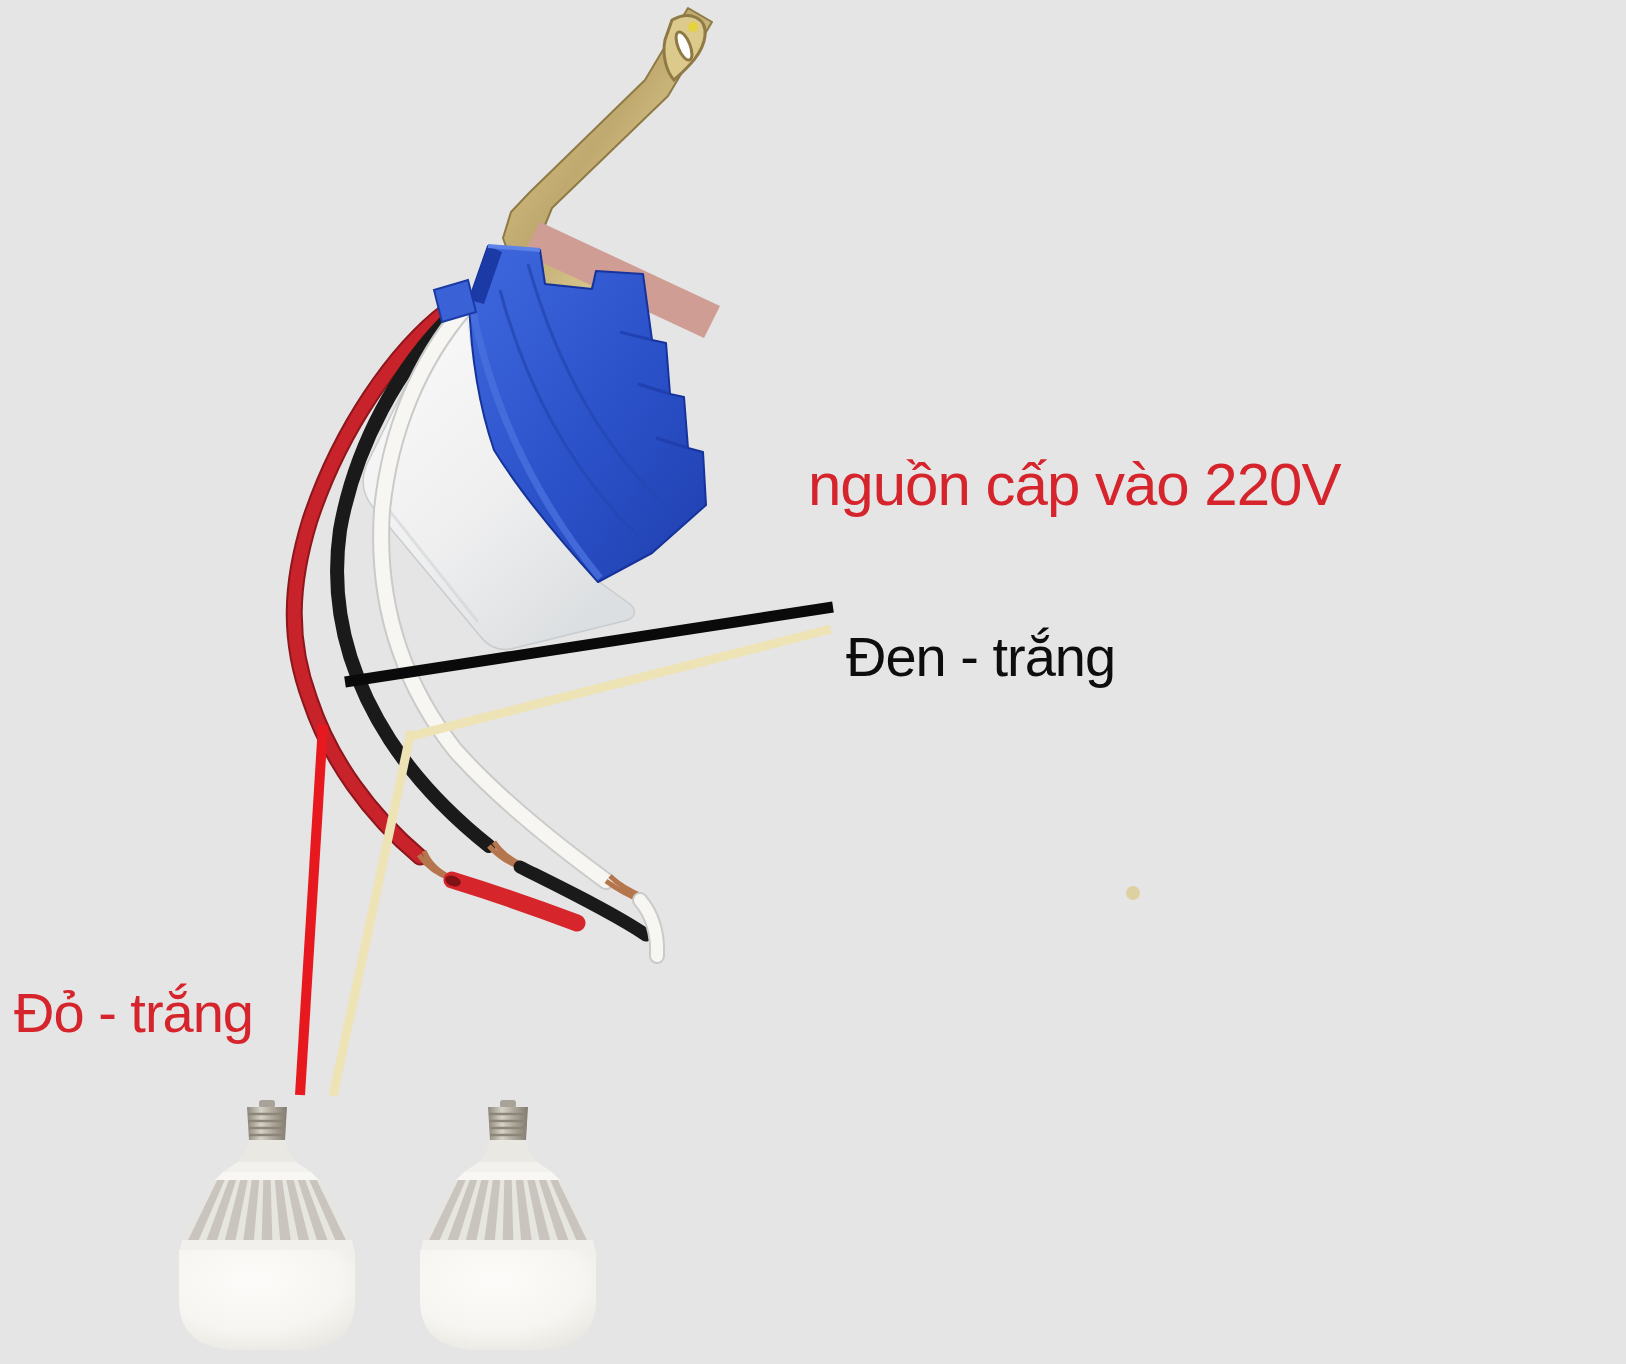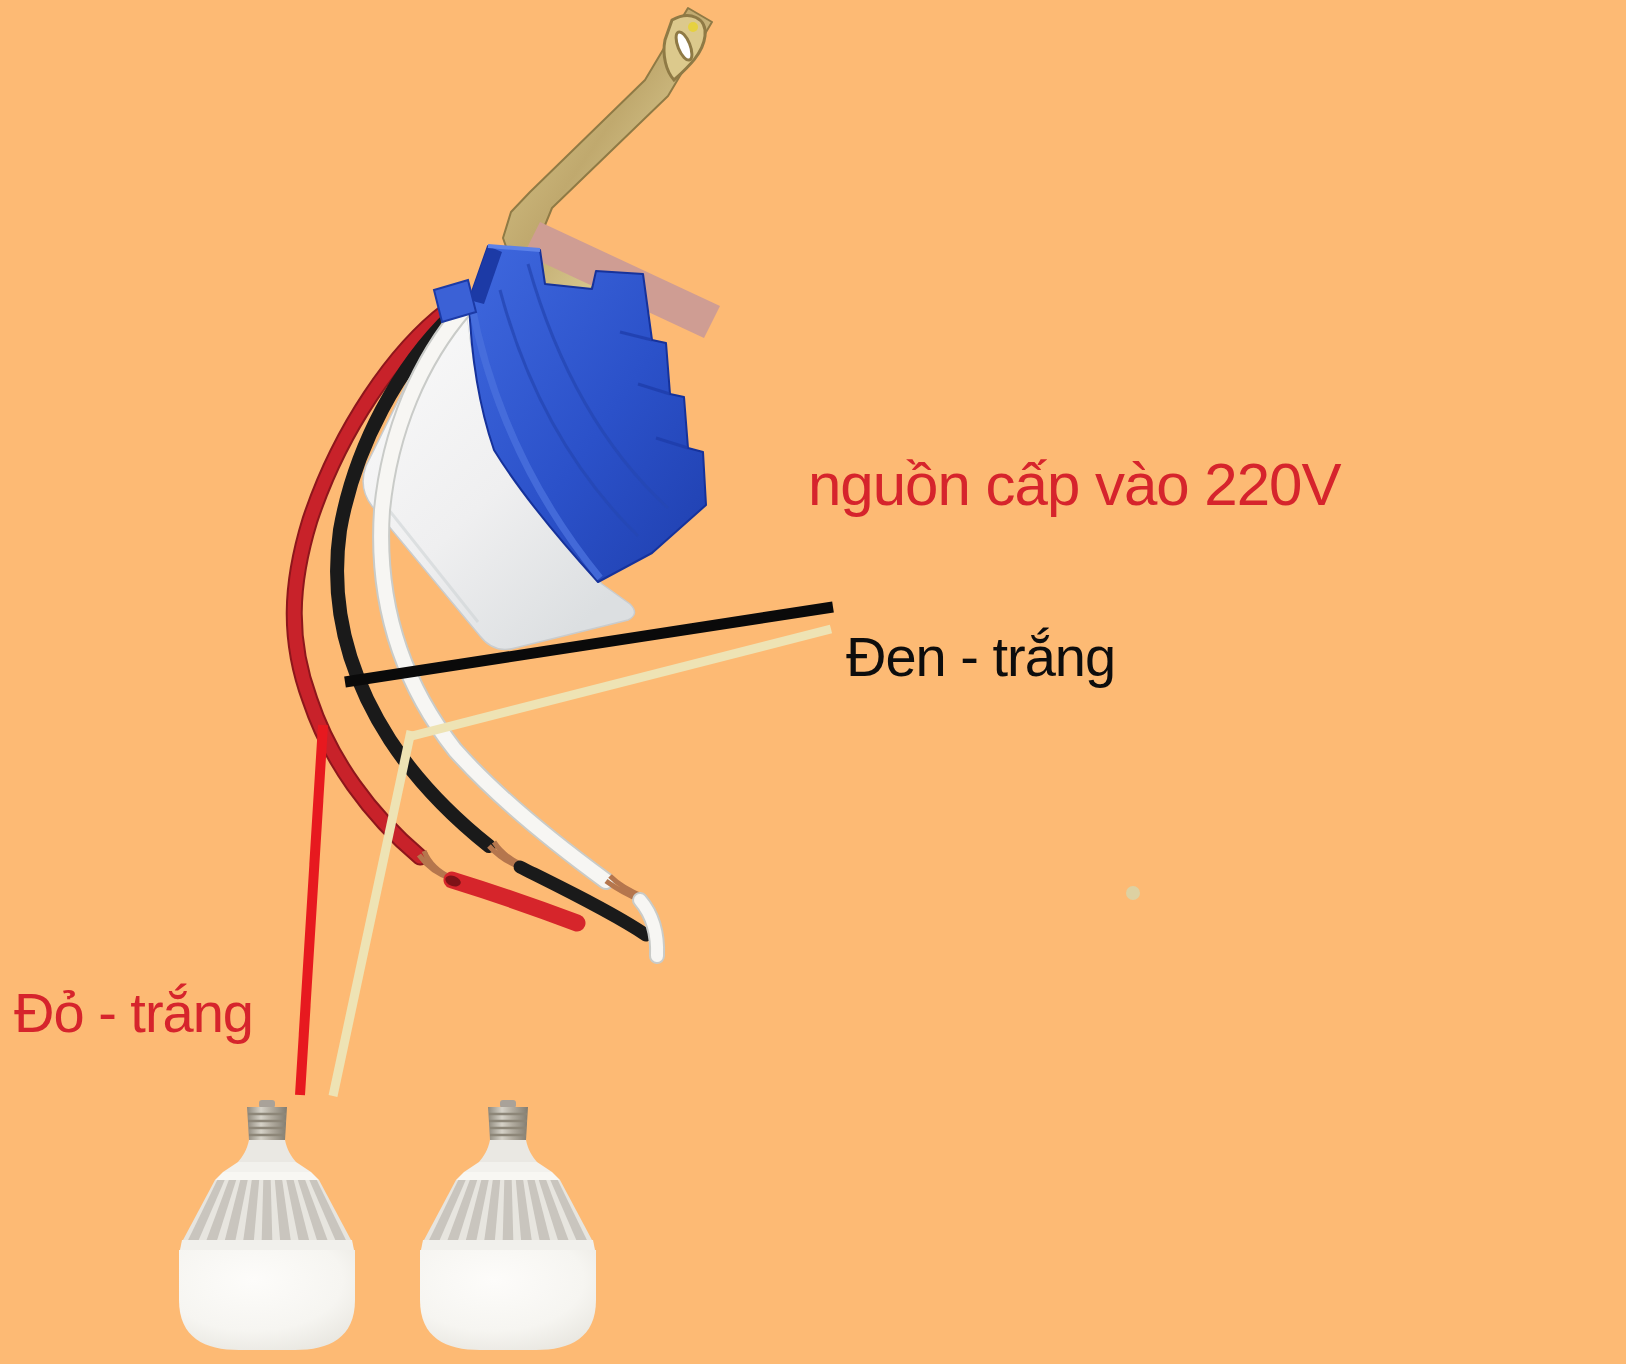--- a/index.html
+++ b/index.html
@@ -1,16 +1,16 @@
 <!DOCTYPE html>
 <html><head>
 <meta charset="utf-8">
 <style>
   html,body{margin:0;padding:0;background:#ffffff;}
-  #canvas{position:relative;width:1626px;height:1364px;background:#fdba74;overflow:hidden;
+  #canvas{position:relative;width:1626px;height:1364px;background:#e5e5e5;overflow:hidden;
           font-family:"Liberation Sans", sans-serif;}
   #scene{position:absolute;left:0;top:0;}
   .label{position:absolute;white-space:nowrap;line-height:1.1;letter-spacing:-1px;}
   .label-power{left:808px;top:452px;font-size:60px;color:#d6242c;}
   .label-black-white{left:846px;top:626px;font-size:56px;color:#0d0d0d;}
   .label-red-white{left:14px;top:982px;font-size:56px;color:#d6242c;}
 </style>
 </head>
 <body>
 

